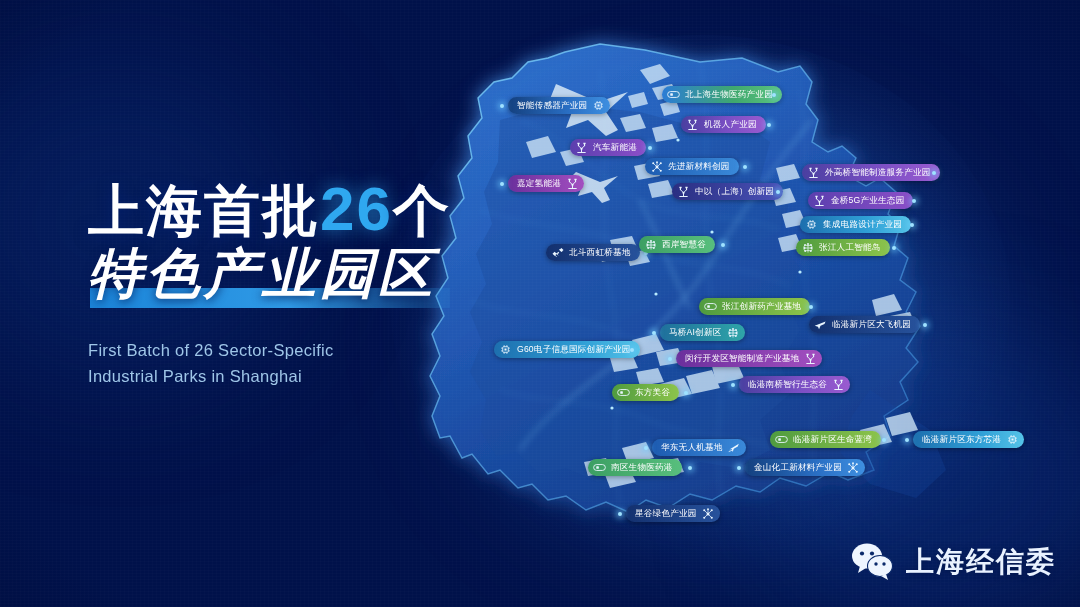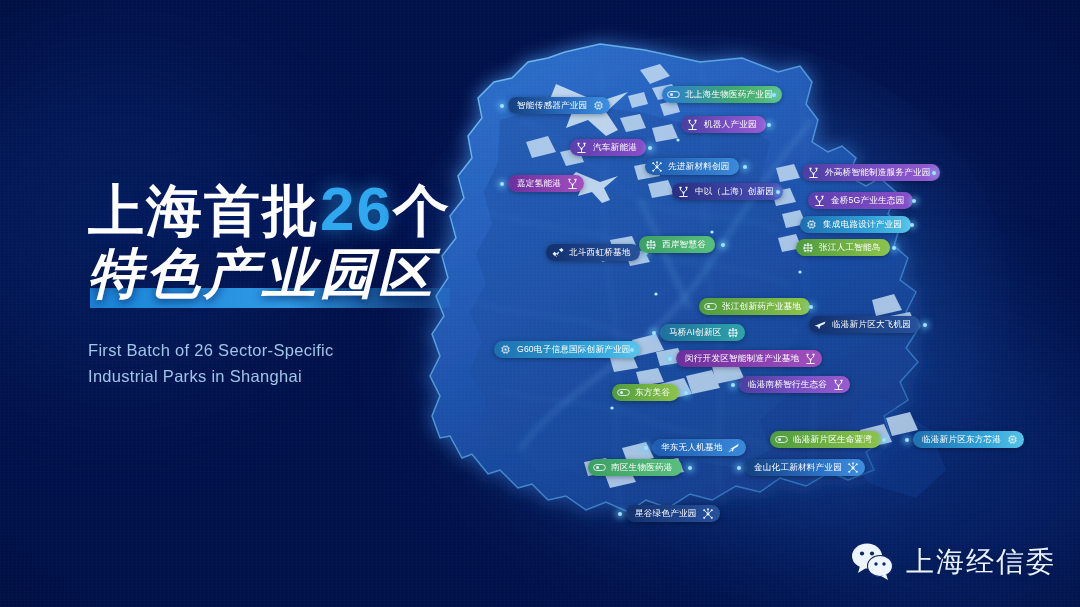--- a/index.html
+++ b/index.html
@@ -84,21 +84,21 @@
   .g-navy  {background:linear-gradient(90deg,#13306e 0%,#27529c 100%);}
   .g-indigo{background:linear-gradient(90deg,#2a2f82 0%,#4a52b8 100%);}
   .g-magenta{background:linear-gradient(90deg,#6b2f9c 0%,#a34fc0 100%);}
 
   
   .dot{position:absolute;width:4px;height:4px;border-radius:50%;background:#9fe2ff;
        box-shadow:0 0 6px 2px rgba(110,205,255,0.7);}
 
   
   #watermark{position:absolute;right:24px;bottom:26px;display:flex;align-items:center;gap:11px;}
-  #wm-text{color:#e9f2ff;font-size:28px;letter-spacing:2px;font-weight:400;
+  #wm-text{color:#e9f2ff;font-size:28px;letter-spacing:2px;font-weight:700;
            text-shadow:0 1px 6px rgba(0,20,70,0.8);}
 </style>
 </head>
 <body>
 
 <div id="stage">
 
   <div class="blob" style="left:470px;top:120px;width:520px;height:420px;background:rgba(30,100,210,0.30);"></div>
   <div class="blob" style="left:760px;top:330px;width:380px;height:300px;background:rgba(25,80,180,0.22);"></div>
   <div class="blob" style="left:-60px;top:60px;width:360px;height:320px;background:rgba(10,45,120,0.35);"></div>

